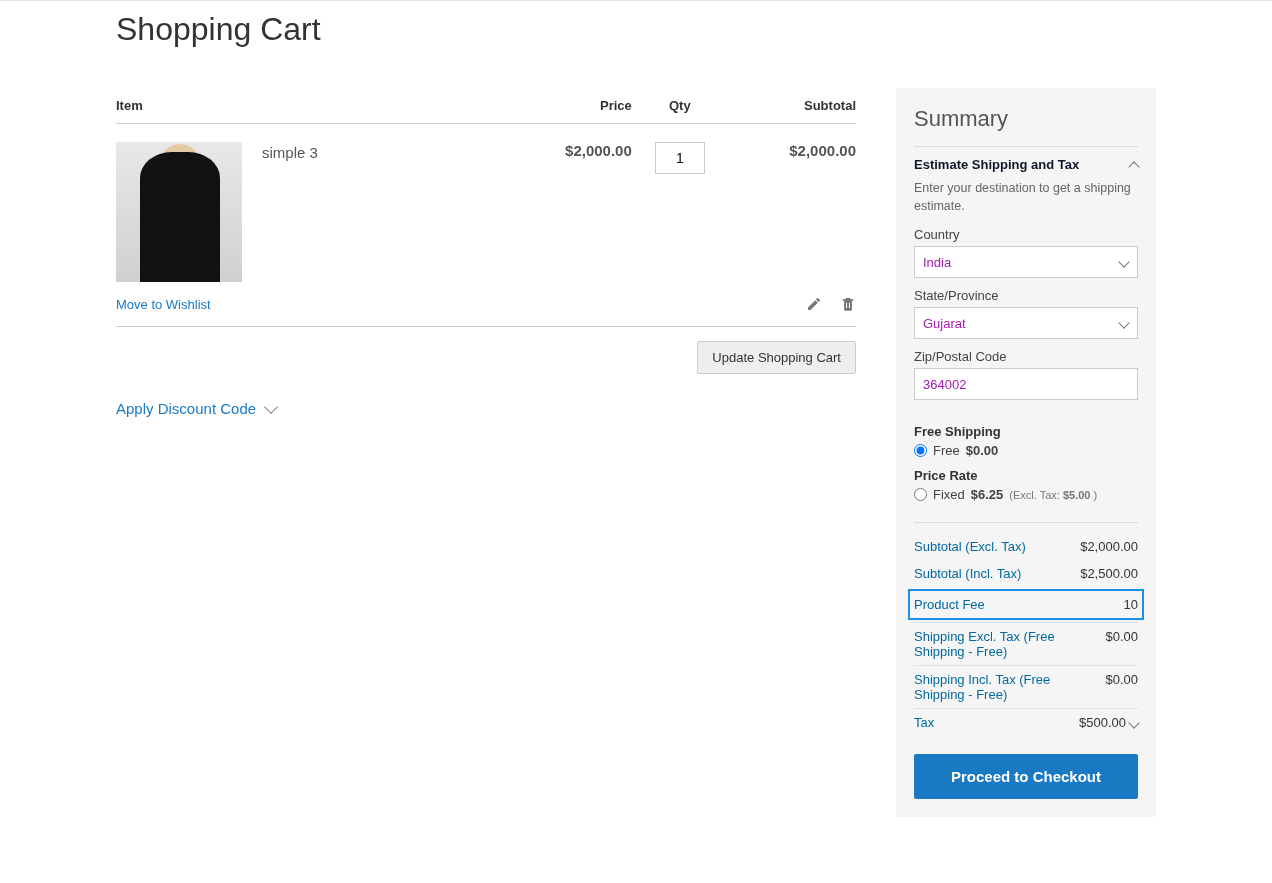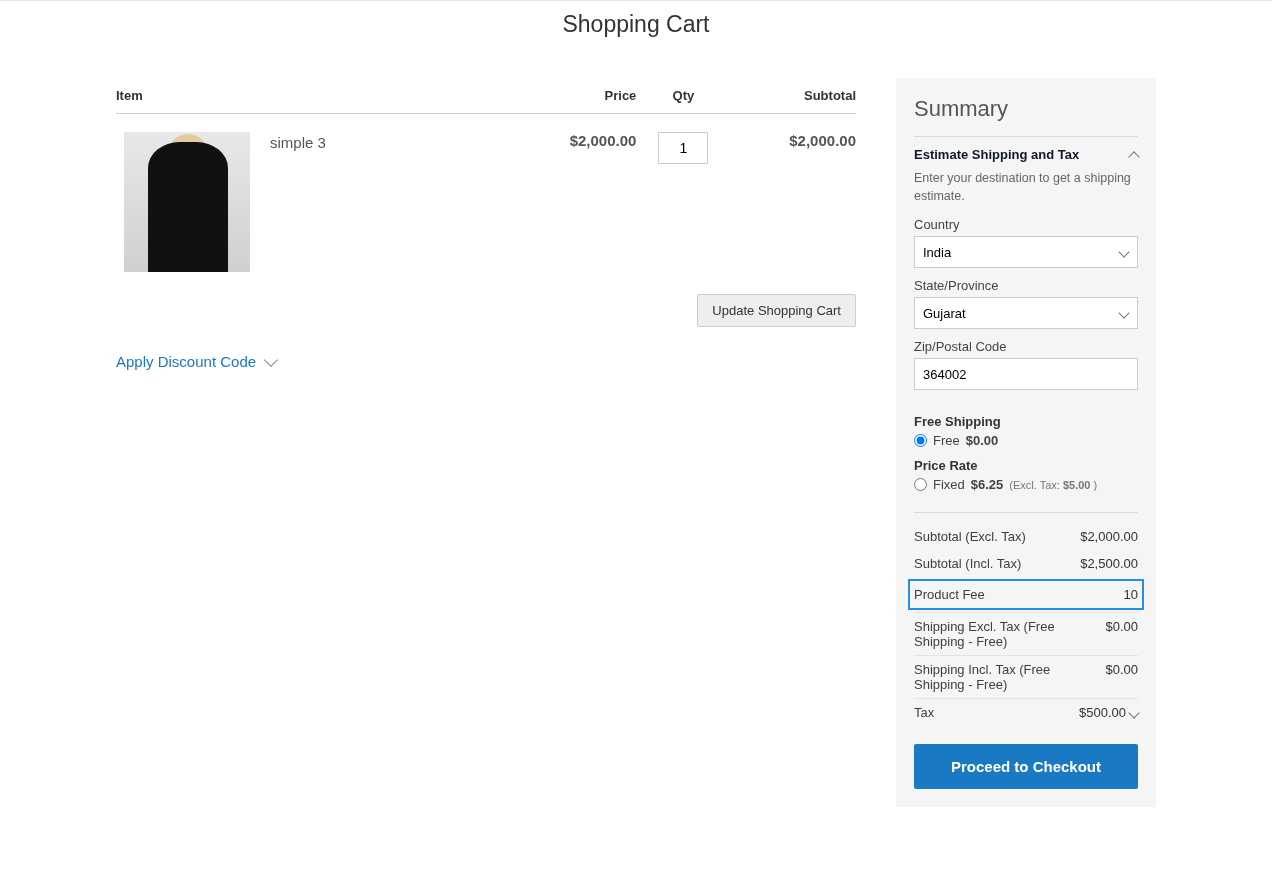--- a/index.html
+++ b/index.html
@@ -8,25 +8,24 @@
     color: #333;
     background: #fff;
     border-top: 1px solid #e5e5e5;
   }
   .container {
     max-width: 1060px;
     margin: 0 auto;
     padding: 0 10px;
   }
   .page-title {
-    font-size: 23px;
+    font-size: 32px;
     font-weight: 300;
     color: #333;
     margin: 10px 0 40px 0;
-    text-align: center;
   }
   .layout {
     display: flex;
     gap: 40px;
     align-items: flex-start;
   }
   .main { flex: 1; }
   .sidebar {
     width: 260px;
     background: #f5f5f5;
@@ -44,21 +43,21 @@
   }
   .cart-table thead th.price,
   .cart-table thead th.qty,
   .cart-table thead th.subtotal { text-align: right; }
   .cart-table thead th.qty { text-align: center; }
   .cart-table tbody td {
     padding: 18px 0 8px 0;
     vertical-align: top;
     font-size: 15px;
   }
-  .product-cell { display: flex; gap: 20px; margin-left: 8px; }
+  .product-cell { display: flex; gap: 20px; }
   .product-img {
     width: 126px; height: 140px;
     background: linear-gradient(180deg,#e8e8e8,#d0d0d0);
     position: relative;
     overflow: hidden;
   }
   .product-img::after {
     content:"";
     position:absolute;
     left:24px; top:10px; width:80px; height:130px;
@@ -105,21 +104,21 @@
     font-size:13px; font-weight:700; color:#0f172a;
     border-top:1px solid #ddd; padding-top:10px; cursor:pointer;
   }
   .chev-up { width:8px; height:8px; border-right:1px solid #777; border-bottom:1px solid #777; transform: rotate(-135deg); margin-top:4px; }
   .chev-down-s { width:8px; height:8px; border-right:1px solid #777; border-bottom:1px solid #777; transform: rotate(45deg); }
   .est-desc { font-size:12.5px; color:#666; margin:8px 0 12px; line-height:1.4; }
   .field-label { font-size:13px; color:#444; margin-bottom:4px; display:block; }
   .select, .text-input {
     width:100%; height:32px; border:1px solid #ccc; background:#fff;
     font-size:13px; padding:0 8px; margin-bottom:10px;
-    color:#000000;
+    color:#a21caf;
   }
   .select-wrap { position:relative; }
   .select-wrap::after {
     content:""; position:absolute; right:10px; top:12px;
     width:7px; height:7px; border-right:1px solid #777; border-bottom:1px solid #777;
     transform:rotate(45deg); pointer-events:none;
   }
   select.select { appearance:none; -webkit-appearance:none; }
   .ship-group { margin-top:14px; font-size:13px; }
   .ship-title { font-weight:700; margin-bottom:4px; }
@@ -128,21 +127,21 @@
   .excl { font-size:11px; color:#777; }
   .excl .b { font-weight:700; }
   .totals {
     border-top:1px solid #ddd; margin-top:20px; padding-top:10px;
     font-size:13px;
   }
   .trow {
     display:flex; justify-content:space-between; padding:6px 0;
   }
   .trow.bordered { border-top:1px solid #e3e3e3; }
-  .trow .lbl { color:#404040; }
+  .trow .lbl { color:#0369a1; }
   .trow .val { color:#333; }
   .highlight-box {
     border:2px solid #1e90e6; margin:2px -6px; padding:0 4px;
   }
   .tax-row { align-items:center; }
   .grand {
     font-weight:700; font-size:15px; padding:12px 0;
   }
   .checkout-btn {
     display:block; width:100%; background:#1979c3; color:#fff;
@@ -178,20 +177,31 @@
             </td>
             <td class="price">$2,000.00</td>
             <td class="qty">
               <input class="qty-input" type="text" value="1" style="">
             </td>
             <td class="subtotal">$2,000.00</td>
           </tr>
         </tbody>
       </table>
 
+      <div class="item-actions">
+        <a href="#" class="wishlist-link">Move to Wishlist</a>
+        <div class="act-icons">
+          <svg class="icon" viewBox="0 0 24 24" fill="#777">
+              <path d="M3 17.25V21h3.75l11-11-3.75-3.75-11 11zM20.7 7.05a1 1 0 0 0 0-1.41l-2.34-2.34a1 1 0 0 0-1.41 0L15 5.25 18.75 9l1.95-1.95z"></path>
+            </svg>
+          <svg class="icon" viewBox="0 0 24 24" fill="#777">
+              <path d="M6 7h12v13a2 2 0 0 1-2 2H8a2 2 0 0 1-2-2V7zm3-4h6l1 2h4v2H4V5h4l1-2zM9 10v8h1.5v-8H9zm4.5 0v8H15v-8h-1.5z"></path>
+            </svg>
+        </div>
+      </div>
 
       <div class="update-row">
         <button class="update-btn">Update Shopping Cart</button>
       </div>
 
       <div class="discount-toggle">
         <span>Apply Discount Code</span>
         <span class="chev"></span>
       </div>
     </div>

